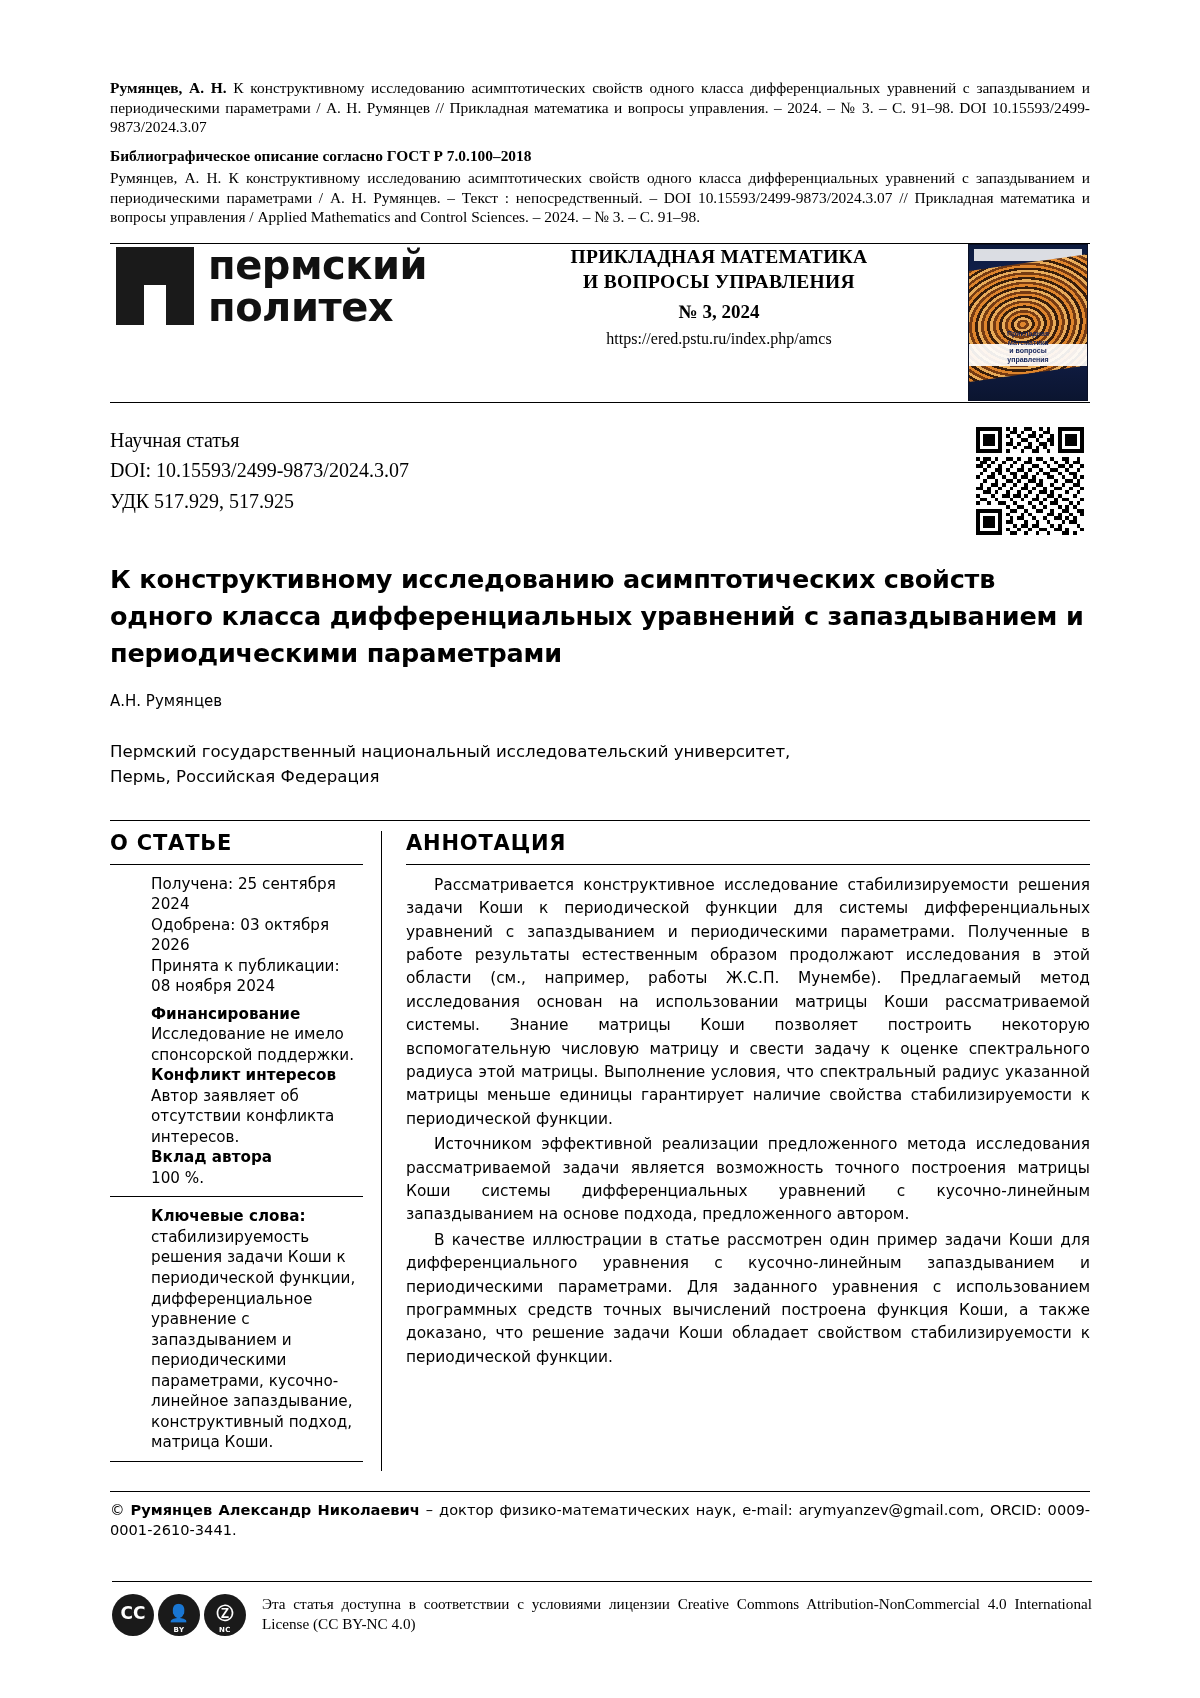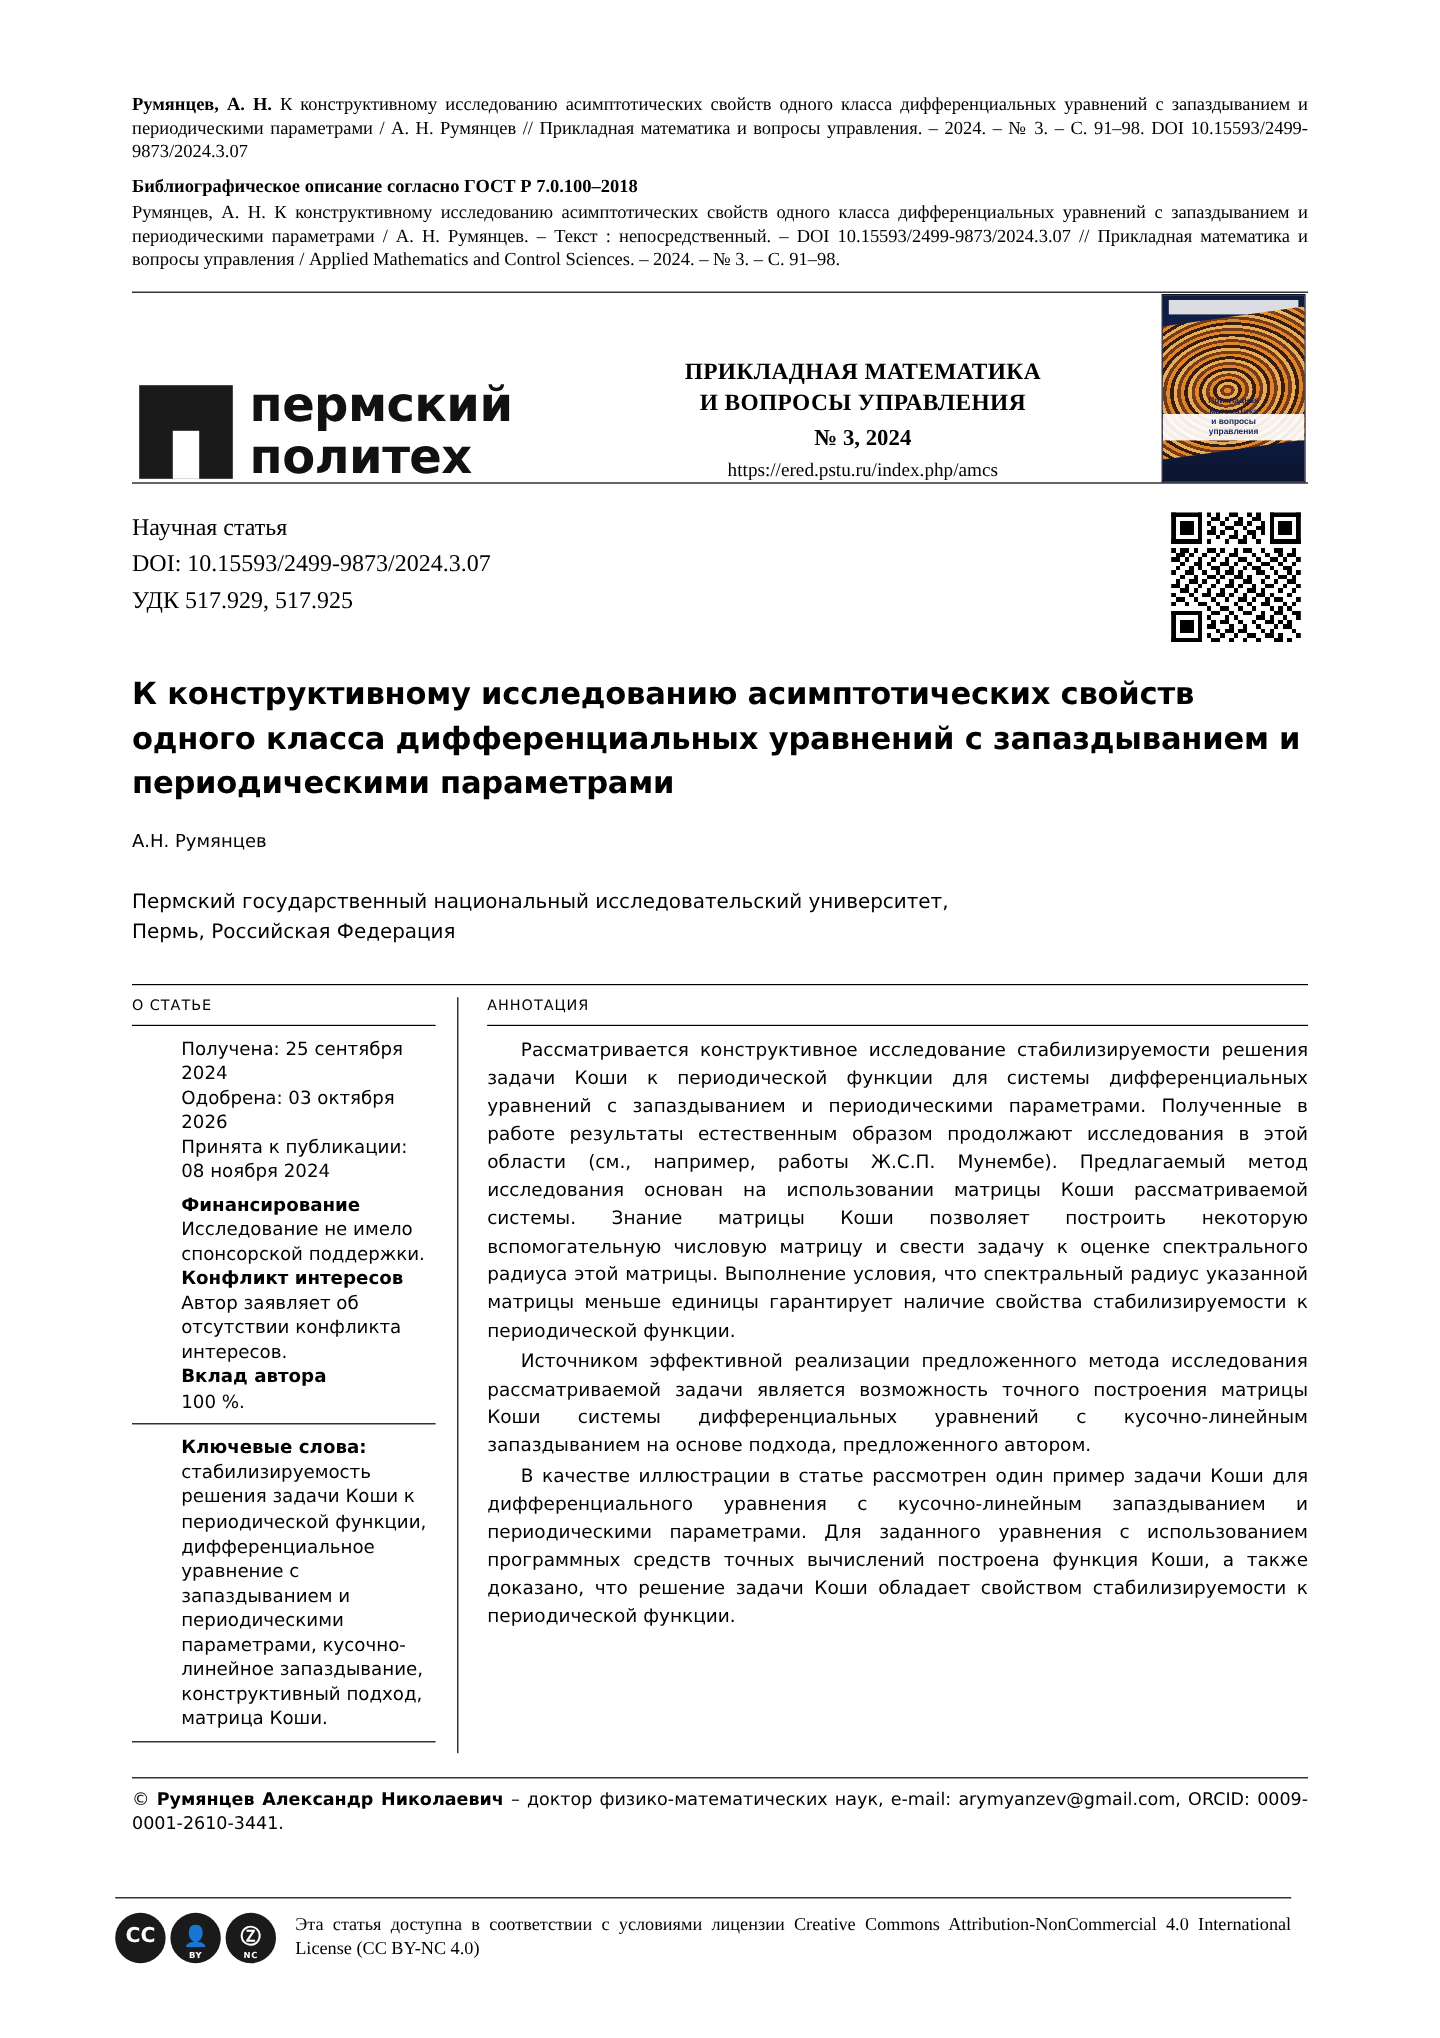--- a/index.html
+++ b/index.html
@@ -39,21 +39,21 @@
     text-align: justify;
   }
   .cite-author { font-weight: bold; }
   .gost-head {
     font-weight: bold;
     margin-top: 9px !important;
     margin-bottom: 2px !important;
   }
   .masthead {
     display: flex;
-    align-items: flex-end;
+    align-items: flex-start;
     height: 158px;
     border-top: 1.4px solid #000;
     border-bottom: 1.4px solid #000;
     margin-top: 16px;
   }
   .logo-wrap {
     width: 360px;
     display: flex;
     align-items: center;
     padding-left: 6px;
@@ -207,23 +207,24 @@
     padding-right: 18px;
     border-right: 1.1px solid #000;
   }
   .col-right {
     flex: 1;
     padding-left: 24px;
     box-sizing: border-box;
   }
   .col-head {
     font-family: "DejaVu Sans", sans-serif;
-    font-size: 12px;
+    font-size: 21px;
     letter-spacing: 0.8px;
     margin-bottom: 9px;
+    font-weight: bold;
   }
   .hr-thin {
     border-top: 1px solid #000;
     margin: 8px 0 9px 0;
   }
   .col-left .blk {
     font-family: "DejaVu Sans", sans-serif;
     font-size: 15.2px;
     line-height: 1.35;
     margin-left: 41px;
@@ -246,21 +247,21 @@
     font-family: "DejaVu Sans", sans-serif;
     font-size: 14.6px;
     line-height: 1.4;
     text-align: justify;
   }
   .footnote b { font-weight: bold; }
 
   
   .license {
     position: absolute;
-    left: 96px;
+    left: 112px;
     bottom: 62px;
     width: 980px;
     display: flex;
     align-items: flex-start;
     border-top: 1.2px solid #000;
     padding-top: 12px;
   }
   .cc {
     display: flex;
     gap: 4px;

